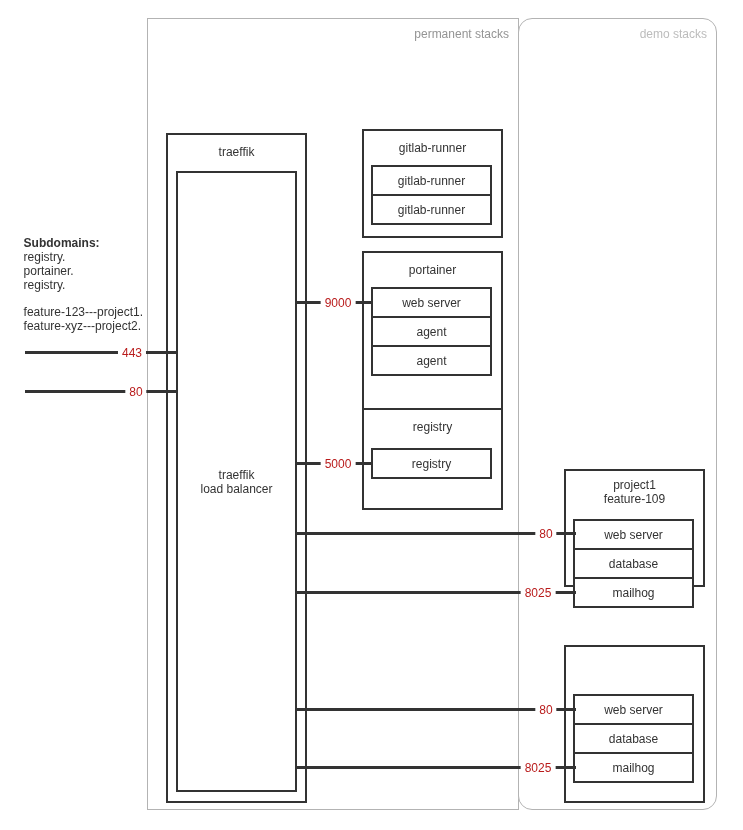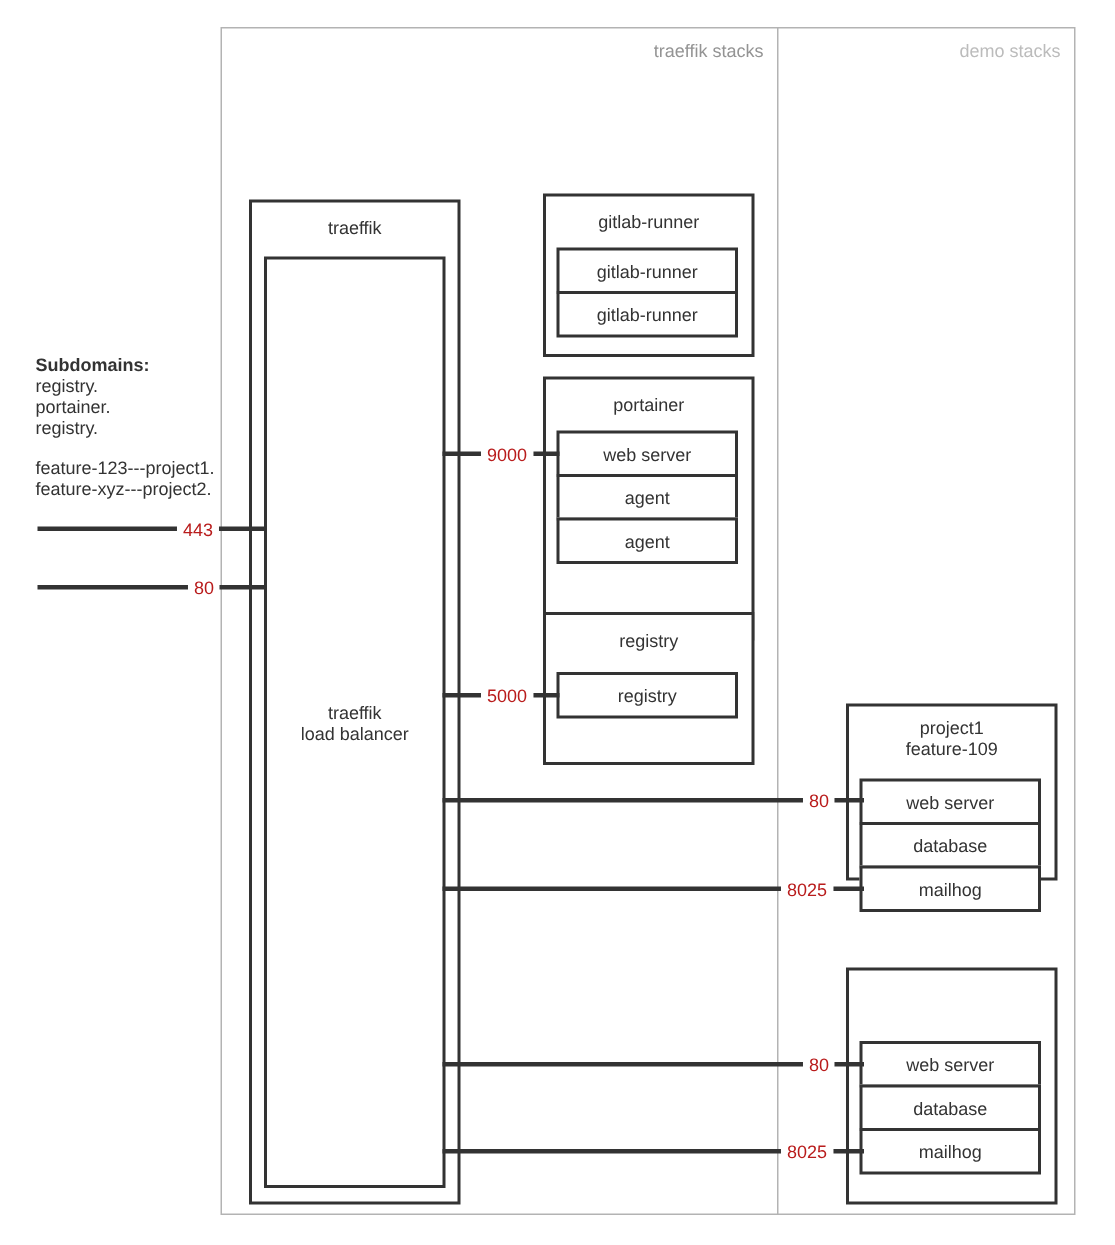--- a/index.html
+++ b/index.html
@@ -9,21 +9,21 @@
     color:#333;
   }
   .canvas {
     position:relative; width:743px; height:830px;
     background:#fff; overflow:hidden; font-size:12px;
   }
 
   
   .region { position:absolute; border:1px solid #b3b3b3; background:#fff; }
   #region-permanent { left:147px; top:18px; width:372px; height:792px; }
-  #region-demo { left:518px; top:18px; width:199px; height:792px; }
+  #region-demo { left:518px; top:18px; width:199px; height:792px;border-radius:14px; }
   .region-label { position:absolute; top:8px; right:9px; font-size:12px; white-space:nowrap; }
   #region-permanent .region-label { color:#949494; }
   #region-demo .region-label { color:#bcbcbc; }
 
   
   .bbox { position:absolute; border:2px solid #333; background:#fff; }
   .stack-title { text-align:center; line-height:14px; padding-top:10px; white-space:nowrap; }
   .stack-title.two-line { padding-top:7px; }
 
   
@@ -86,21 +86,21 @@
   }
   .subdomains .heading { font-weight:bold; }
   .subdomains .spacer { height:13px; }
 </style>
 </head>
 <body>
 
 <div class="canvas">
 
   <div class="region" id="region-permanent">
-    <div class="region-label">traeffik stacks</div>
+    <div class="region-label">permanent stacks</div>
   </div>
 
   <div class="region" id="region-demo">
     <div class="region-label">demo stacks</div>
   </div>
 
   <div class="subdomains">
     <div class="heading">Subdomains:</div>
     <div>registry.</div>
     <div>portainer.</div>

